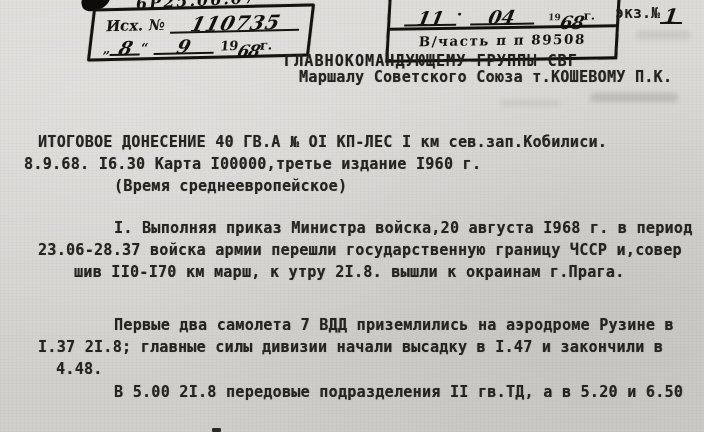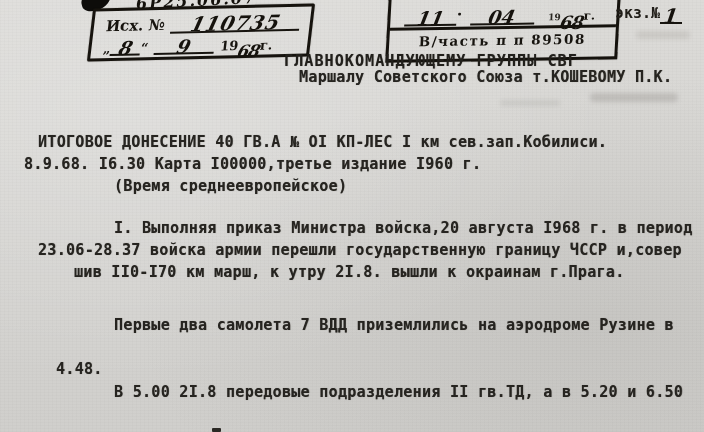--- a/index.html
+++ b/index.html
@@ -130,20 +130,21 @@
 
   <div class="t" style="left:38px;top:134px;">ИТОГОВОЕ ДОНЕСЕНИЕ 40 ГВ.А № ОI КП-ЛЕС I км сев.зап.Кобилиси.</div>
   <div class="t" style="left:24px;top:156px;">8.9.68. I6.30 Карта I00000,третье издание I960 г.</div>
   <div class="t" style="left:114px;top:178px;">(Время среднеевропейское)</div>
 
   <div class="t" style="left:114px;top:220px;">I. Выполняя приказ Министра войска,20 августа I968 г. в период</div>
   <div class="t" style="left:38px;top:242px;">23.06-28.37 войска армии перешли государственную границу ЧССР и,совер</div>
   <div class="t" style="left:38px;top:264px;margin-left:36px;">шив II0-I70 км марш, к утру 2I.8. вышли к окраинам г.Прага.</div>
 
   <div class="t" style="left:114px;top:317px;">Первые два самолета 7 ВДД приземлились на аэродроме Рузине в</div>
+  <div class="t" style="left:38px;top:339px;">I.37 2I.8; главные силы дивизии начали высадку в I.47 и закончили в</div>
   <div class="t" style="left:38px;top:361px;margin-left:18px;">4.48.</div>
 
   <div class="t" style="left:114px;top:384px;">В 5.00 2I.8 передовые подразделения II гв.ТД, а в 5.20 и 6.50</div>
 
   <div class="partial"></div>
 
   <div class="smudge sm1"></div>
   <div class="smudge sm2"></div>
   <div class="smudge sm3"></div>
 </div>

